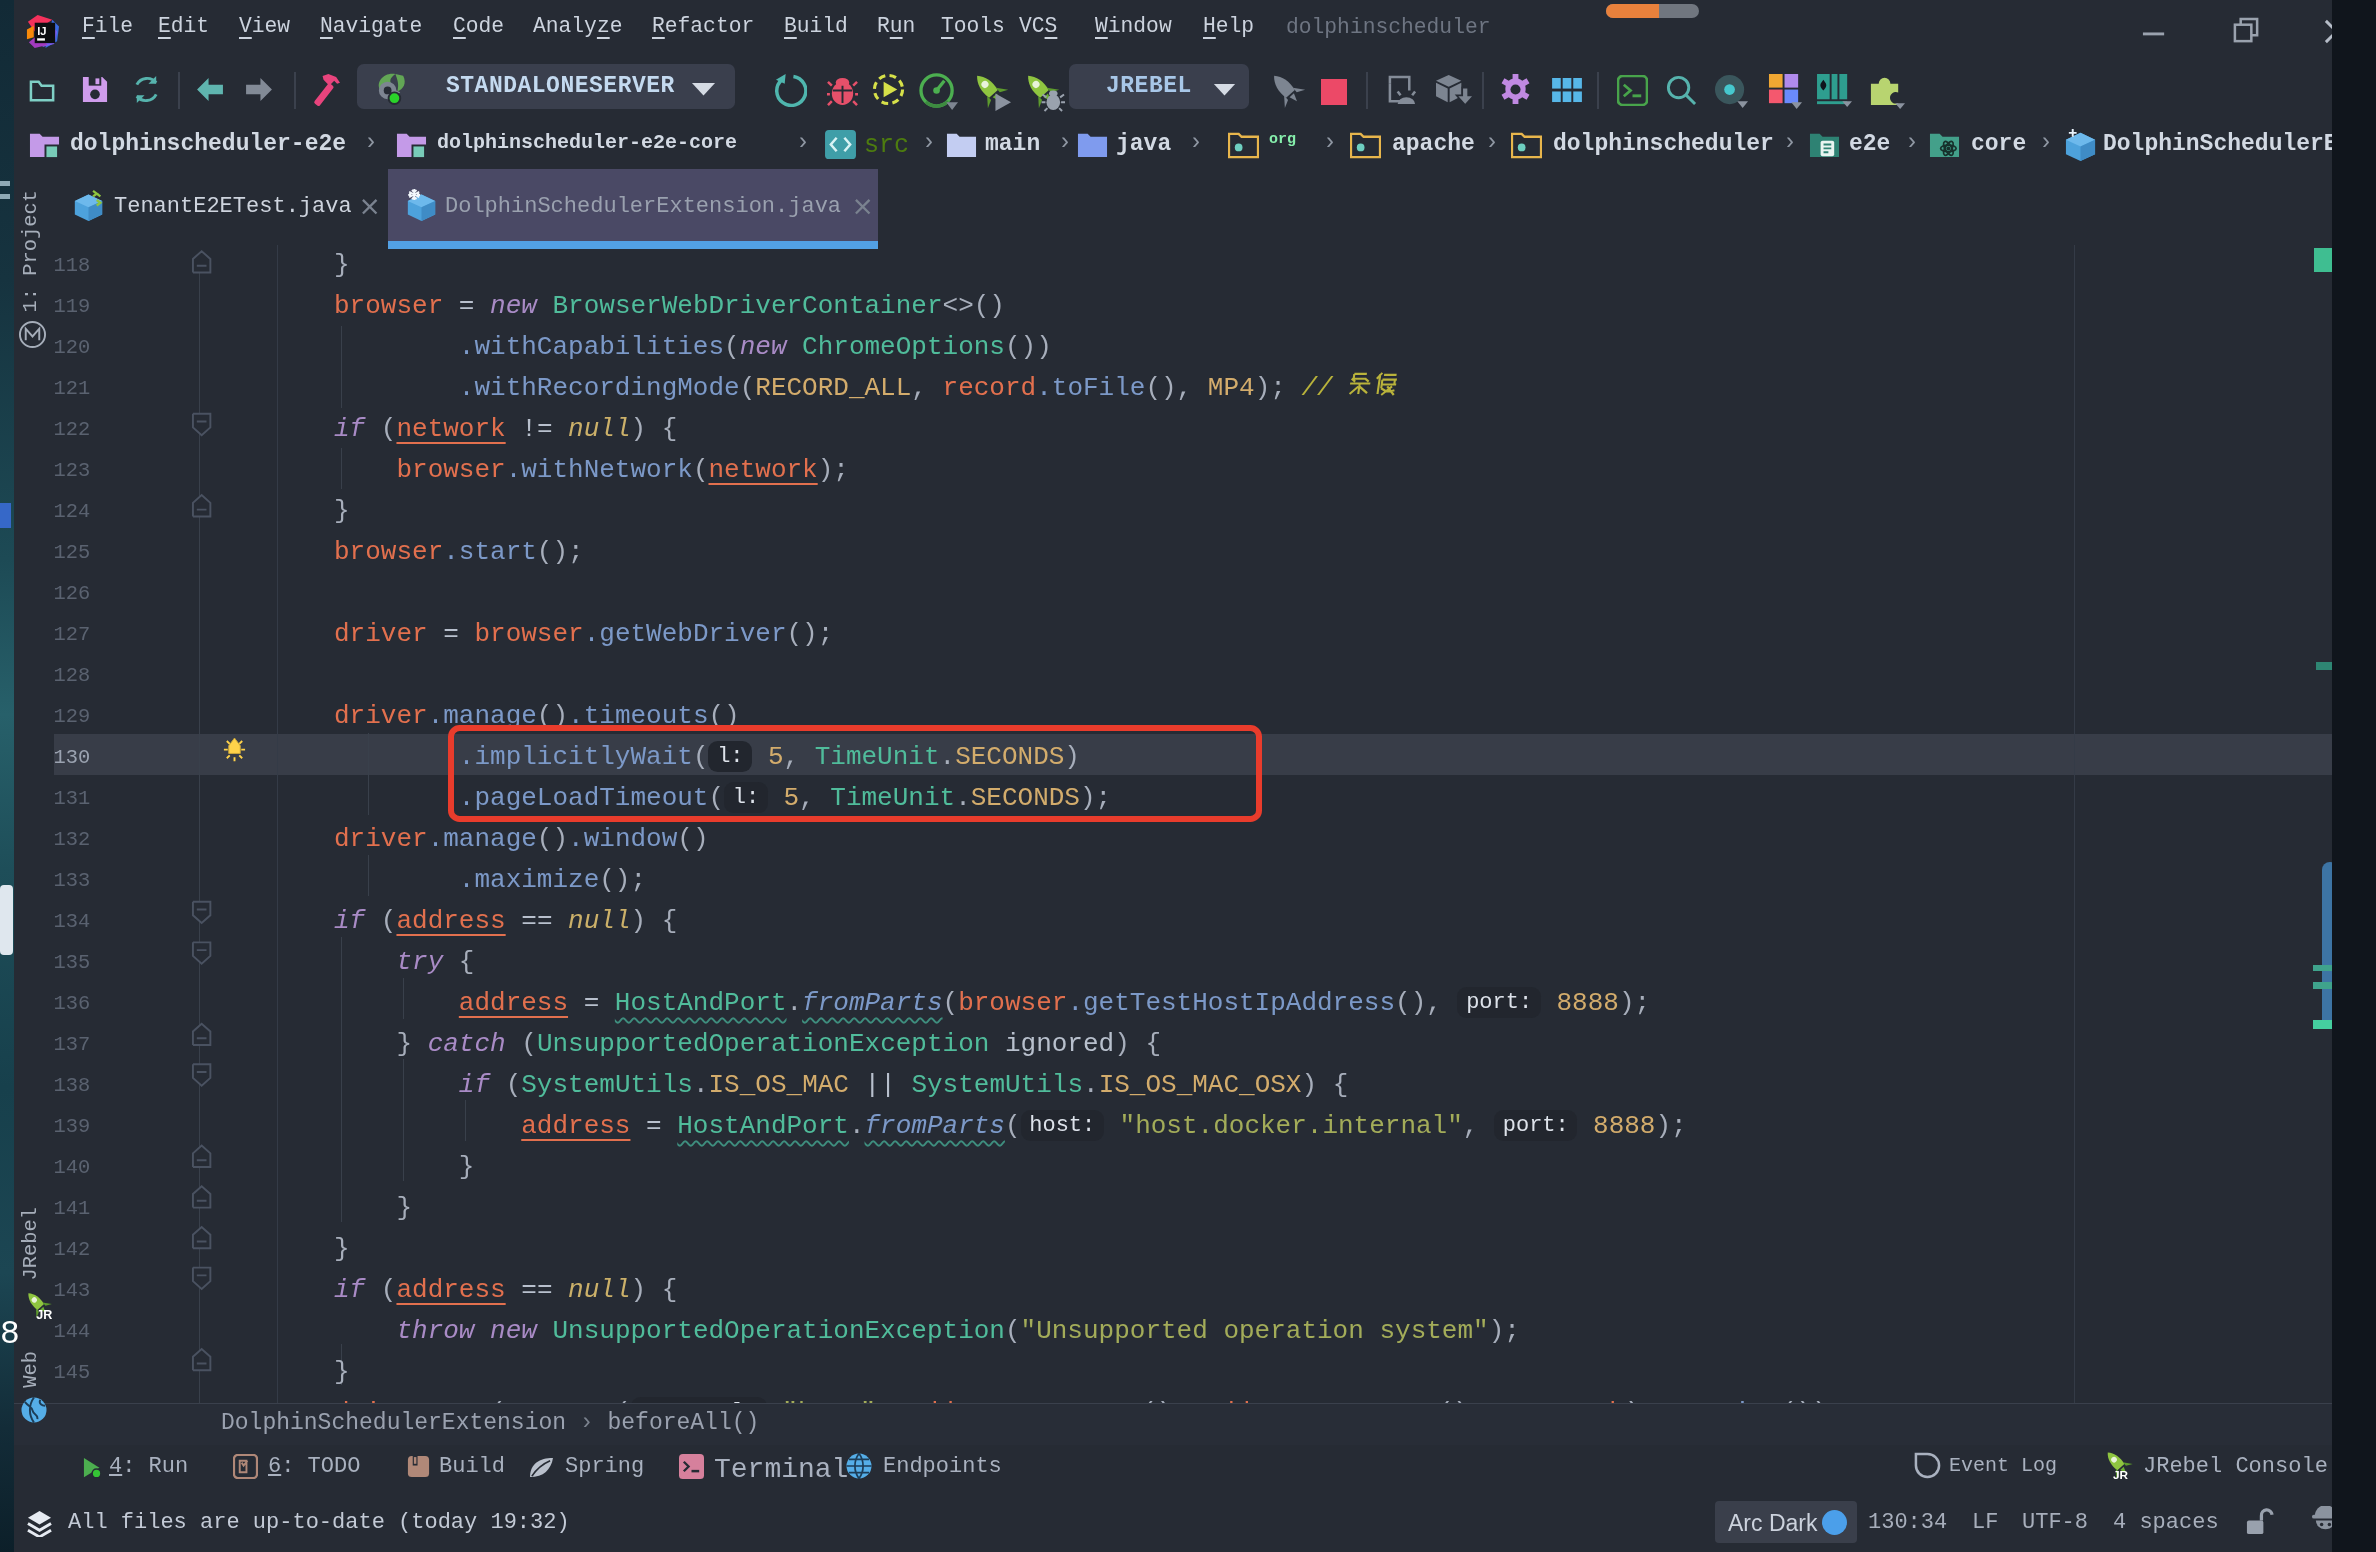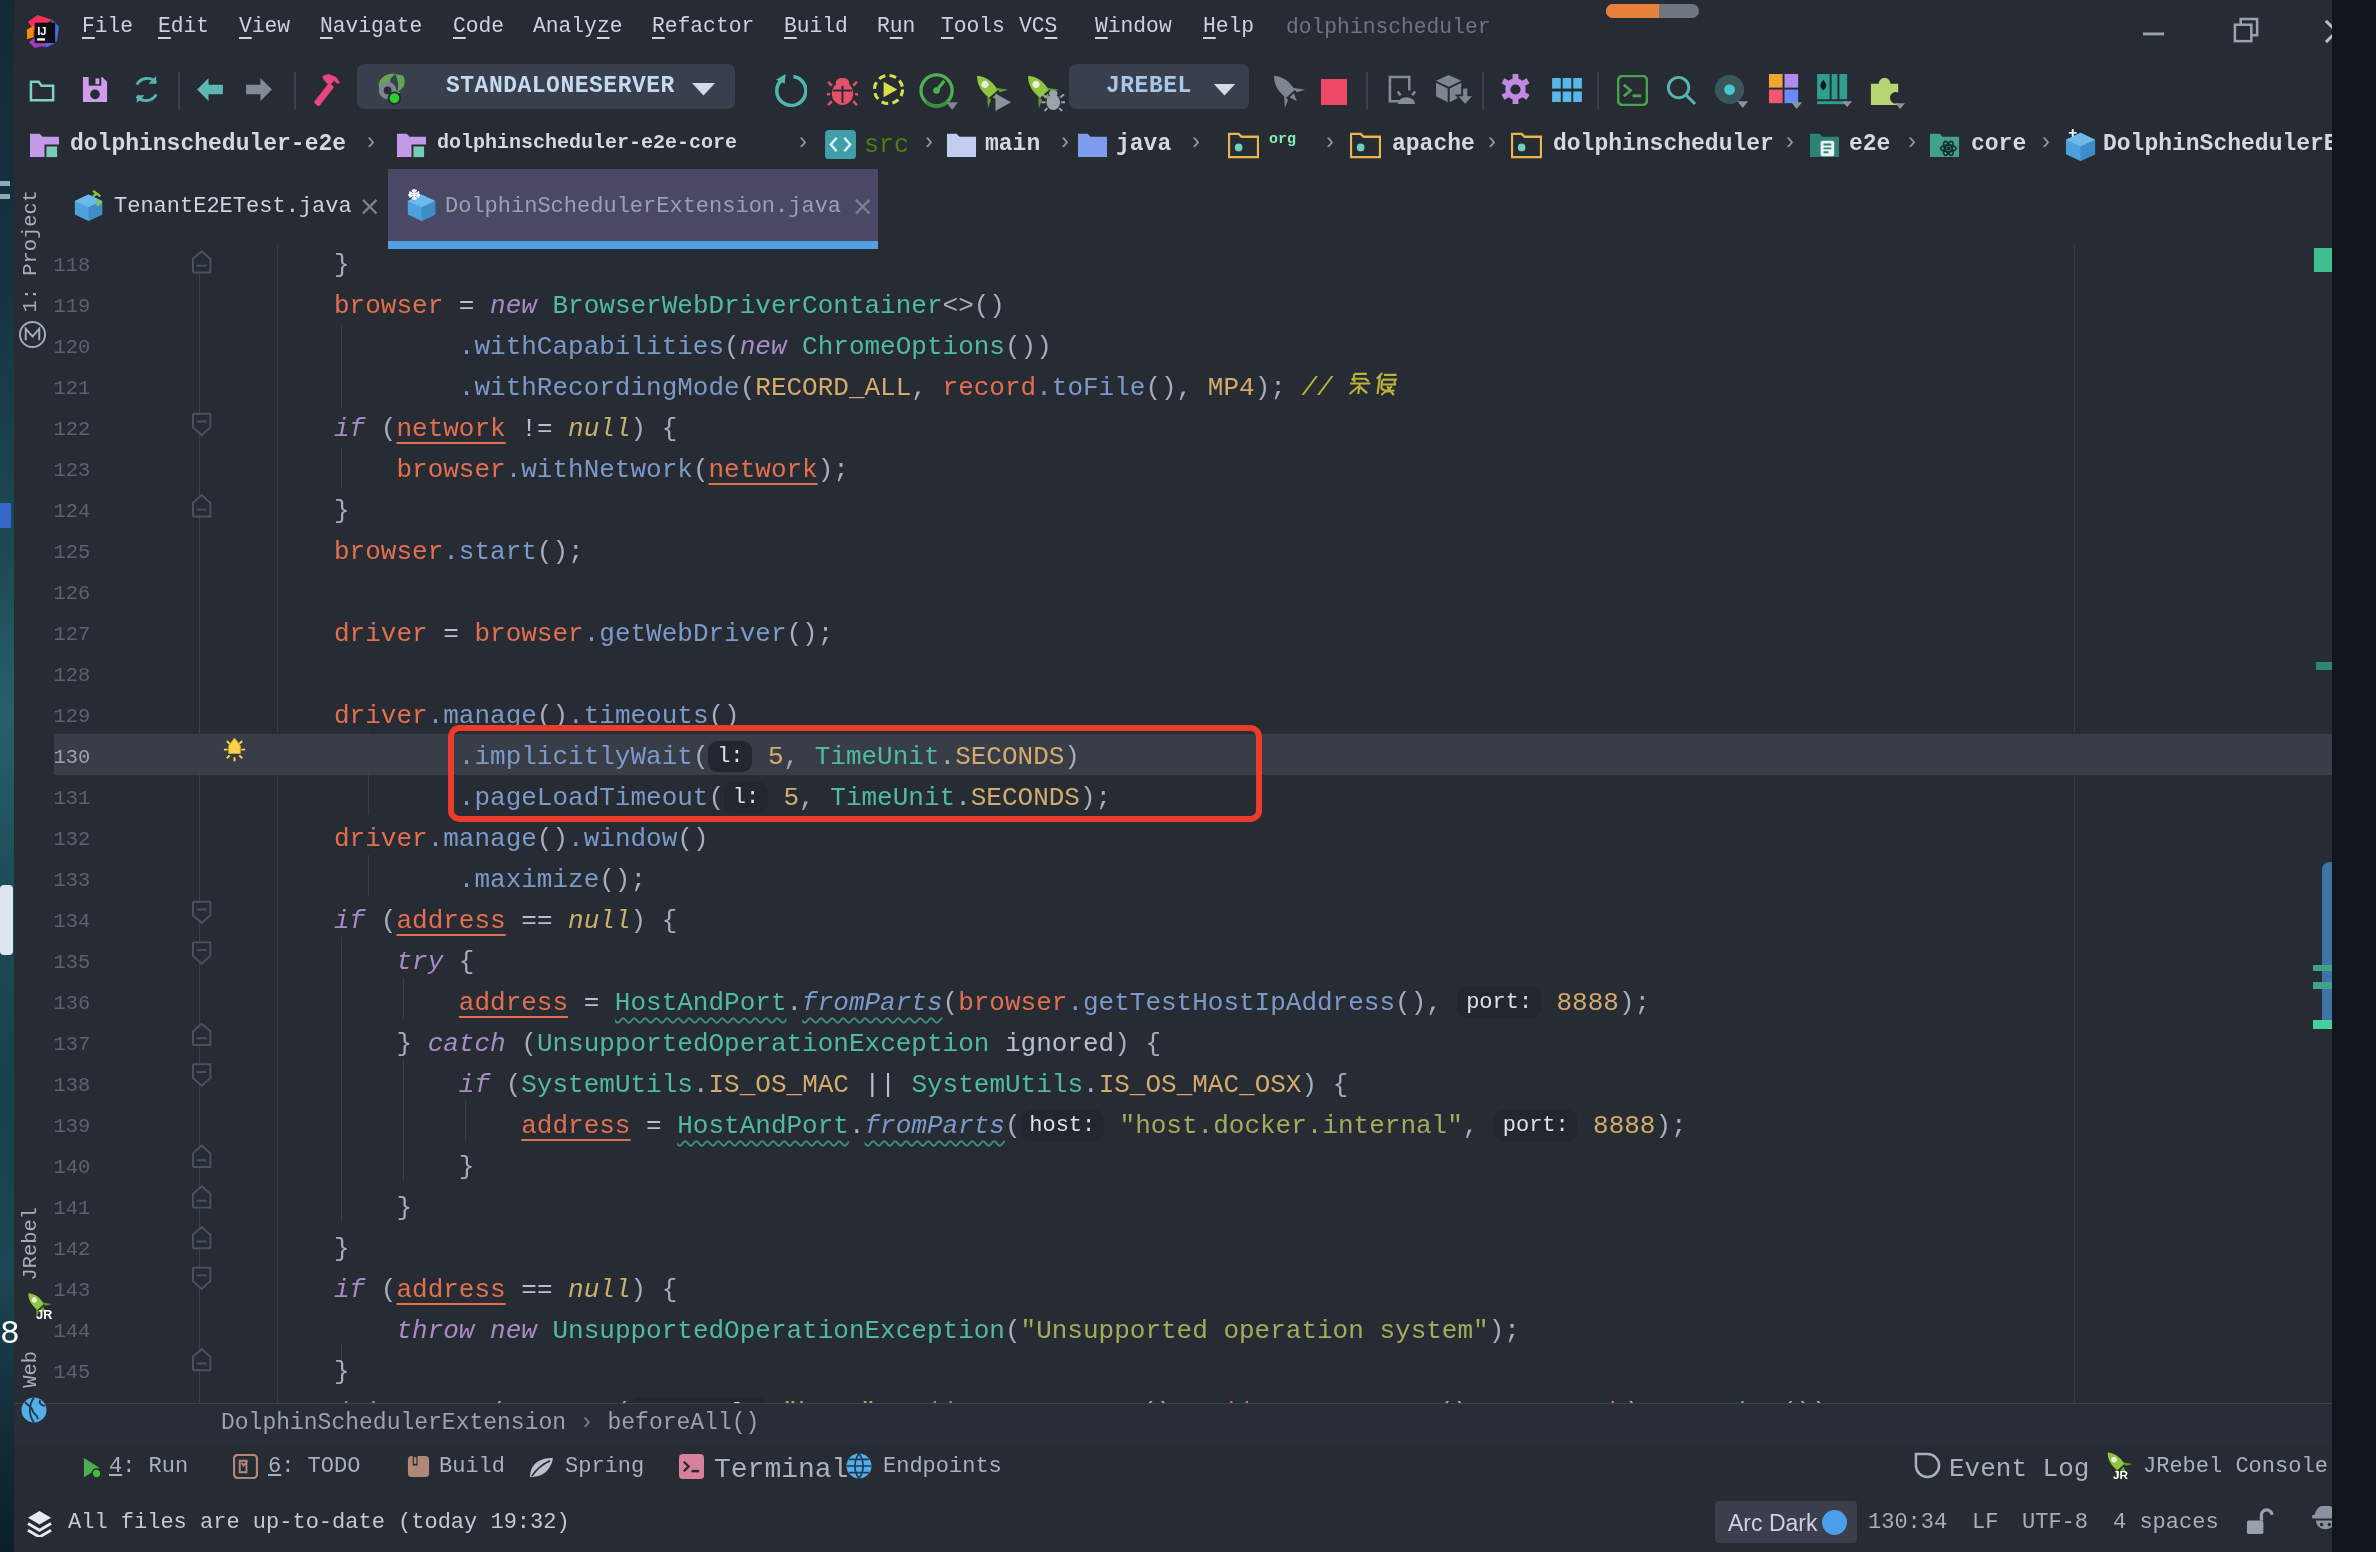--- a/index.html
+++ b/index.html
@@ -498,21 +498,21 @@
     </svg>
 <div class="t" style="left:714px;top:1454px;font-size:28px;color:#a9b1bf">Terminal</div>
 <svg class="abs" style="left:846px;top:1453px" width="26" height="26" viewBox="0 0 27 27">
  <circle cx="13.5" cy="13.5" r="13" fill="#55aee8"></circle>
  <path d="M13.5 .5 a22 22 0 0 0 0 26 a22 22 0 0 0 0 -26 M.5 13.5 h26 M3 6.5 h21 M3 20.5 h21" stroke="#1d3d57" stroke-width="1.8" fill="none"></path>
     </svg>
 <div class="t" style="left:883px;top:1454px;font-size:22px;color:#a9b1bf">Endpoints</div>
 <svg class="abs" style="left:1914px;top:1452px" width="27" height="27" viewBox="0 0 28 28">
  <path d="M14 2 a12 12 0 1 1 -12 12 v-12 z" fill="none" stroke="#a9b1bf" stroke-width="2.6"></path>
     </svg>
-<div class="t" style="left:1949px;top:1454px;font-size:26px;color:#a9b1bf">Event Log</div>
+<div class="t" style="left:1949px;top:1454px;font-size:20px;color:#a9b1bf">Event Log</div>
 <svg class="abs" style="left:2102px;top:1448px" width="33" height="33" viewBox="0 0 42 42">
  <use href="#rkt" width="40" height="40"></use>
  <text x="14" y="40" font-size="15" font-weight="bold" fill="#fff" font-family="Liberation Sans,sans-serif">JR</text>
     </svg>
 <div class="t" style="left:2143px;top:1454px;font-size:22px;color:#a9b1bf">JRebel Console</div>
 
 <svg class="abs" style="left:27px;top:1510px" width="25" height="27" viewBox="0 0 26 28">
  <path d="M13 1 L25 8 L13 15 L1 8 z" fill="#e6ebf2"></path>
  <path d="M1 14 l12 7 l12 -7" fill="none" stroke="#e6ebf2" stroke-width="3"></path>
  <path d="M1 21 l12 7 l12 -7" fill="none" stroke="#e6ebf2" stroke-width="3"></path>

